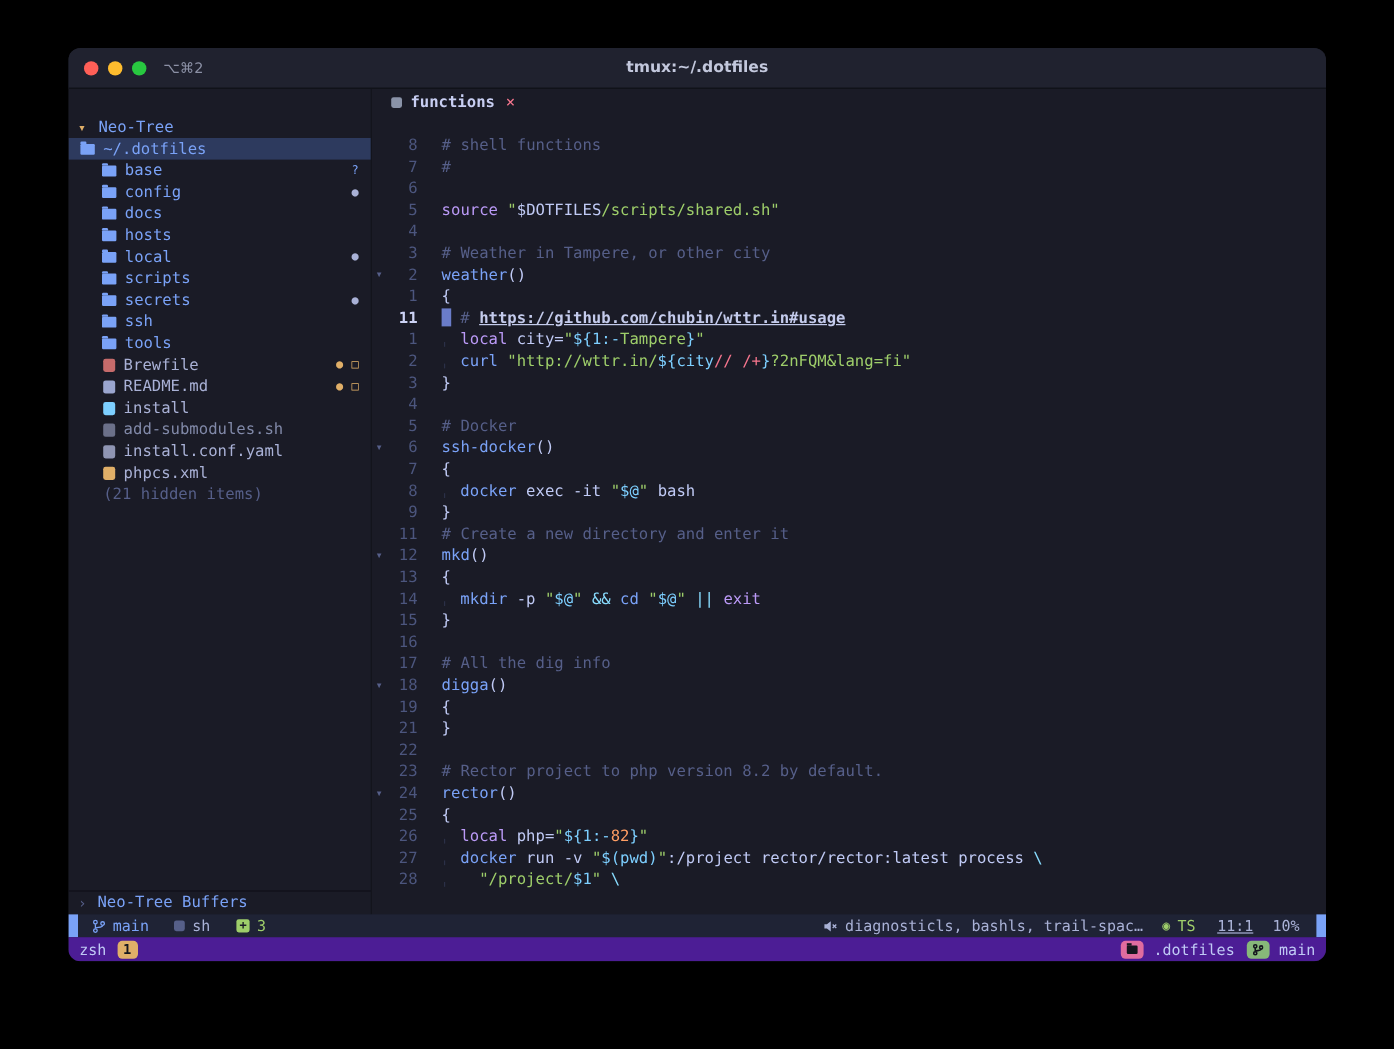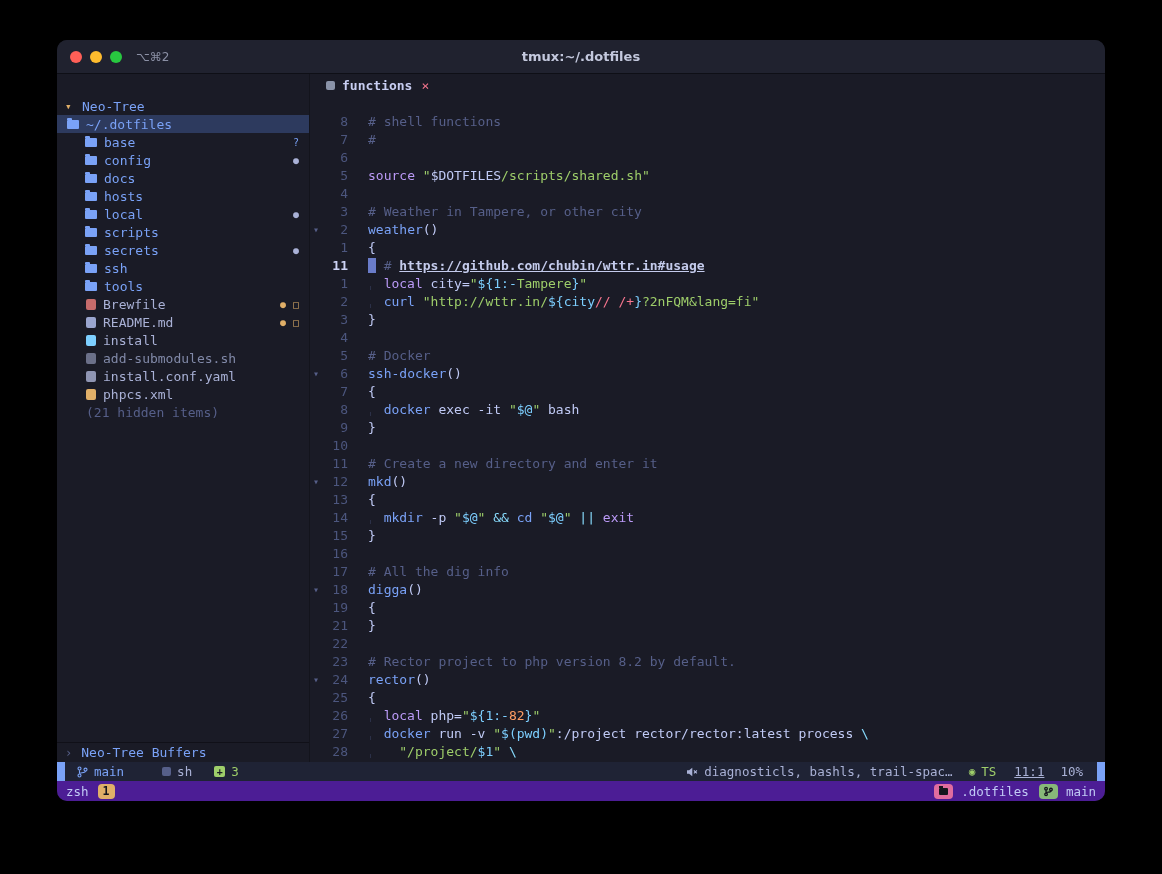--- a/index.html
+++ b/index.html
@@ -64,21 +64,21 @@
   .tok-c{color:#565f89} .tok-f{color:#c0caf5} .tok-b{color:#7aa2f7} .tok-m{color:#bb9af7}
   .tok-g{color:#9ece6a} .tok-y{color:#7dcfff} .tok-o{color:#89ddff} .tok-r{color:#f7768e}
   .tok-n{color:#ff9e64} .tok-u{color:#c4cbec; font-weight:bold; text-decoration:underline;}
 
   
   .statusline { flex:0 0 19px; background:#1f2335; display:flex; align-items:center;
     font-size:12.5px; color:#a9b1d6; }
   .sl-cap { width:8px; align-self:stretch; background:#7aa2f7; flex:0 0 8px; }
   .sl-item { display:flex; align-items:center; gap:6px; }
   .sl-branch { margin-left:12px; color:#7aa2f7; }
-  .sl-ft { margin-left:38px; color:#a9b1d6; }
+  .sl-ft { margin-left:21px; color:#a9b1d6; }
   .ft-icon { width:9px; height:9px; background:#565f89; border-radius:2px; display:inline-block; }
   .sl-diff { margin-left:22px; color:#9ece6a; }
   .plus-icon { width:11px; height:11px; background:#9ece6a; color:#1a1b26; border-radius:2px;
     font-size:10px; line-height:11px; text-align:center; font-weight:bold; display:inline-block; }
   .sl-lsp { margin-left:auto; color:#a9b1d6; }
   .sl-ts { margin-left:16px; color:#9ece6a; }
   .ts-icon { font-size:11px; }
   .sl-pos { margin-left:18px;text-decoration:underline; }
   .sl-pct { margin-left:16px; margin-right:14px; }
 
@@ -160,21 +160,20 @@
             <div class="code-line current"><span class="fold"></span><span class="lnum cur">11</span><span class="ltext"><span class="cursor"></span> <span class="tok-c"># </span><span class="tok-u">https://github.com/chubin/wttr.in#usage</span></span></div>
             <div class="code-line"><span class="fold"></span><span class="lnum">1</span><span class="ltext"><span class="guide"></span> <span class="tok-m">local</span><span class="tok-f"> city=</span><span class="tok-g">"</span><span class="tok-y">${1:-</span><span class="tok-g">Tampere</span><span class="tok-y">}</span><span class="tok-g">"</span></span></div>
             <div class="code-line"><span class="fold"></span><span class="lnum">2</span><span class="ltext"><span class="guide"></span> <span class="tok-b">curl</span><span class="tok-f"> </span><span class="tok-g">"http://wttr.in/</span><span class="tok-y">${city</span><span class="tok-r">// /+</span><span class="tok-y">}</span><span class="tok-g">?2nFQM&amp;lang=fi"</span></span></div>
             <div class="code-line"><span class="fold"></span><span class="lnum">3</span><span class="ltext"><span class="tok-f">}</span></span></div>
             <div class="code-line"><span class="fold"></span><span class="lnum">4</span><span class="ltext"></span></div>
             <div class="code-line"><span class="fold"></span><span class="lnum">5</span><span class="ltext"><span class="tok-c"># Docker</span></span></div>
             <div class="code-line"><span class="fold">▾</span><span class="lnum">6</span><span class="ltext"><span class="tok-b">ssh-docker</span><span class="tok-f">()</span></span></div>
             <div class="code-line"><span class="fold"></span><span class="lnum">7</span><span class="ltext"><span class="tok-f">{</span></span></div>
             <div class="code-line"><span class="fold"></span><span class="lnum">8</span><span class="ltext"><span class="guide"></span> <span class="tok-b">docker</span><span class="tok-f"> exec -it </span><span class="tok-g">"</span><span class="tok-y">$@</span><span class="tok-g">"</span><span class="tok-f"> bash</span></span></div>
             <div class="code-line"><span class="fold"></span><span class="lnum">9</span><span class="ltext"><span class="tok-f">}</span></span></div>
-            <div class="code-line"><span class="fold"></span><span class="lnum">10</span><span class="ltext"></span></div>
             <div class="code-line"><span class="fold"></span><span class="lnum">11</span><span class="ltext"><span class="tok-c"># Create a new directory and enter it</span></span></div>
             <div class="code-line"><span class="fold">▾</span><span class="lnum">12</span><span class="ltext"><span class="tok-b">mkd</span><span class="tok-f">()</span></span></div>
             <div class="code-line"><span class="fold"></span><span class="lnum">13</span><span class="ltext"><span class="tok-f">{</span></span></div>
             <div class="code-line"><span class="fold"></span><span class="lnum">14</span><span class="ltext"><span class="guide"></span> <span class="tok-b">mkdir</span><span class="tok-f"> -p </span><span class="tok-g">"</span><span class="tok-y">$@</span><span class="tok-g">"</span><span class="tok-o"> &amp;&amp; </span><span class="tok-b">cd</span><span class="tok-f"> </span><span class="tok-g">"</span><span class="tok-y">$@</span><span class="tok-g">"</span><span class="tok-o"> || </span><span class="tok-m">exit</span></span></div>
             <div class="code-line"><span class="fold"></span><span class="lnum">15</span><span class="ltext"><span class="tok-f">}</span></span></div>
             <div class="code-line"><span class="fold"></span><span class="lnum">16</span><span class="ltext"></span></div>
             <div class="code-line"><span class="fold"></span><span class="lnum">17</span><span class="ltext"><span class="tok-c"># All the dig info</span></span></div>
             <div class="code-line"><span class="fold">▾</span><span class="lnum">18</span><span class="ltext"><span class="tok-b">digga</span><span class="tok-f">()</span></span></div>
             <div class="code-line"><span class="fold"></span><span class="lnum">19</span><span class="ltext"><span class="tok-f">{</span></span></div>
             <div class="code-line"><span class="fold"></span><span class="lnum">21</span><span class="ltext"><span class="tok-f">}</span></span></div>

